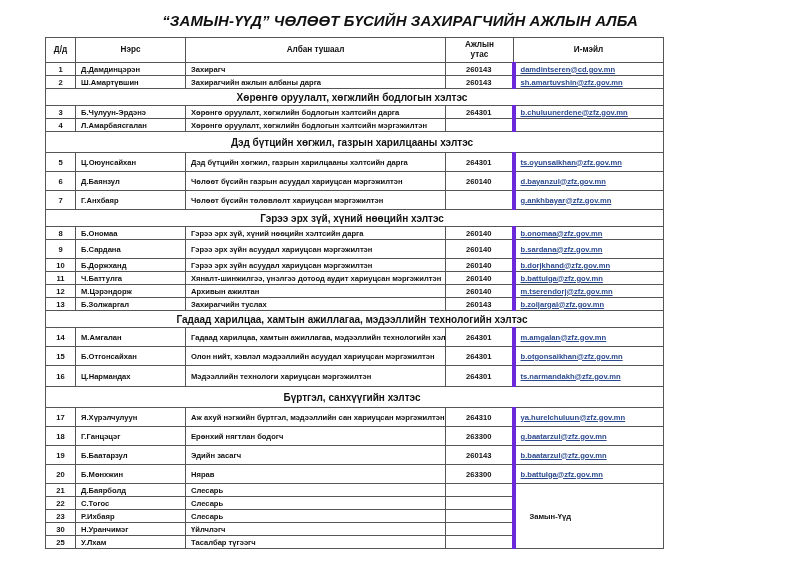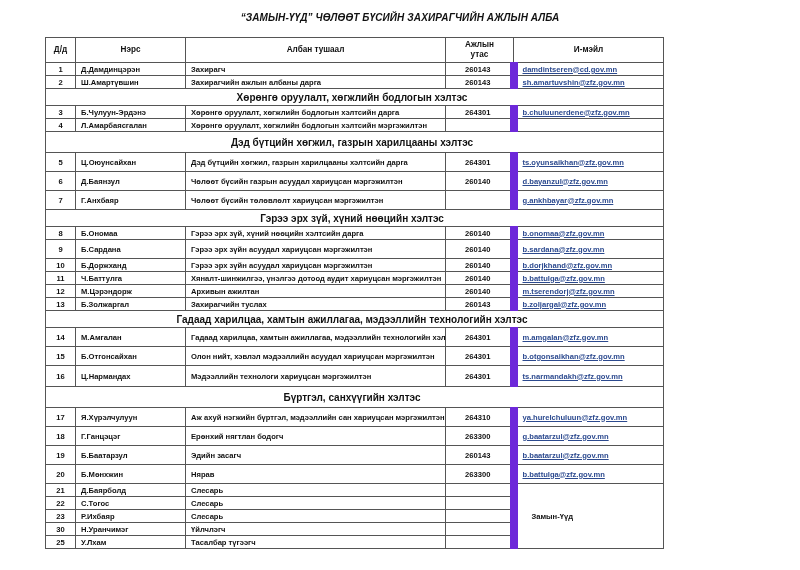--- a/index.html
+++ b/index.html
@@ -1,24 +1,24 @@
 <!DOCTYPE html>
 <html><head>
 <meta charset="utf-8">
 <style>
   html, body { margin: 0; padding: 0; background: #ffffff; }
   body { width: 800px; height: 570px; position: relative; overflow: hidden; font-family: "Liberation Sans", sans-serif; color: #111; }
-  .title { position: absolute; left: 0; width: 800px; top: 12px; text-align: center; font-size: 10px; font-weight: bold; font-style: italic; letter-spacing: 0.1px; }
+  .title { position: absolute; left: 0; width: 800px; top: 12px; text-align: center; font-size: 15px; font-weight: bold; font-style: italic; letter-spacing: 0.1px; }
   table { position: absolute; left: 45px; top: 37px; width: 595px; border-collapse: collapse; table-layout: fixed; font-size: 7.6px; }
   td, th { border: 1px solid #555; padding: 0 5px; vertical-align: middle; white-space: nowrap; overflow: hidden; }
   th { font-weight: bold; font-size: 8.2px; text-align: center; height: 24px; line-height: 10px; }
   td { font-weight: bold; height: 12px; }
   td.num { text-align: center; }
   td.phone { text-align: center; }
-  td.email { border-left: 8px solid #6d28d9; }
+  td.email { border-left: 4px solid #6d28d9; }
   td.email a { color: #2c4a8f; text-decoration: underline; font-weight: bold; }
   tr.sec td { font-size: 10px; text-align: center; height: 16px; font-weight: bold; padding-left: 0; }
   tr.tall td { height: 18px; }
   tr.tall2 td { height: 20px; }
   td.loc { text-align: left; padding-left: 14px; }
   col.c1 { width: 30px; } col.c2 { width: 110px; } col.c3 { width: 260px; } col.c4 { width: 68px; } col.c5 { width: 150px; }
 </style>
 </head>
 <body>
 

